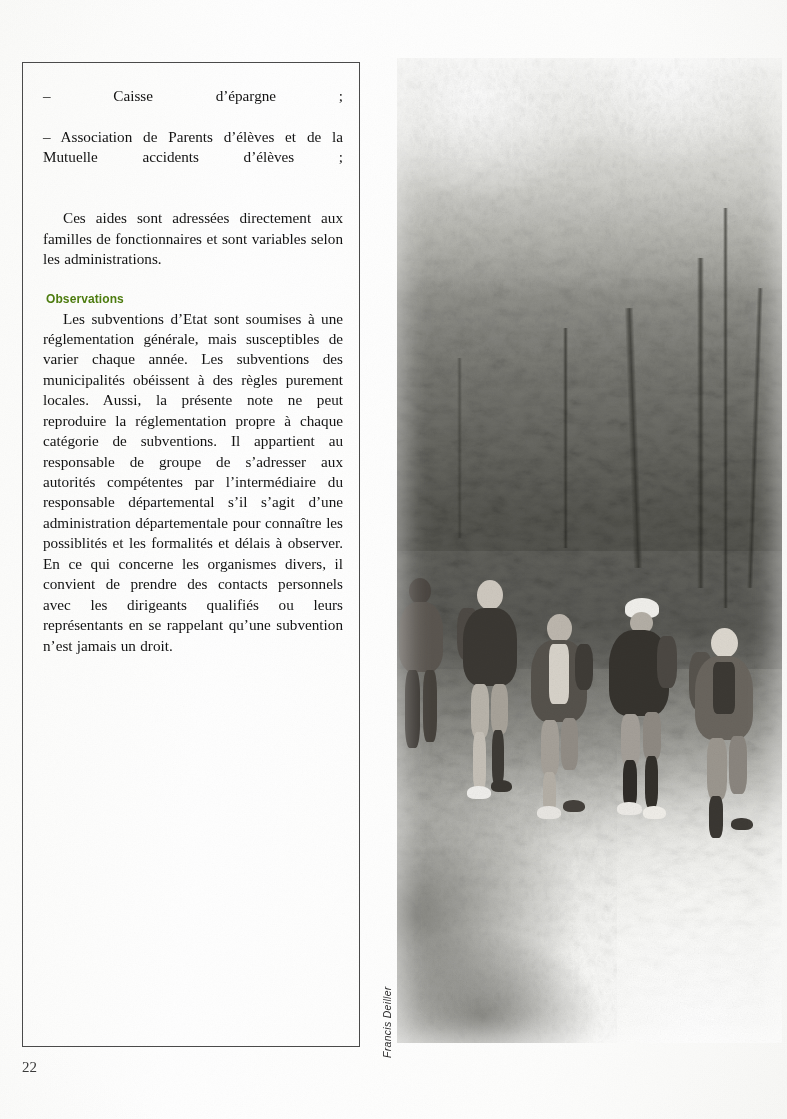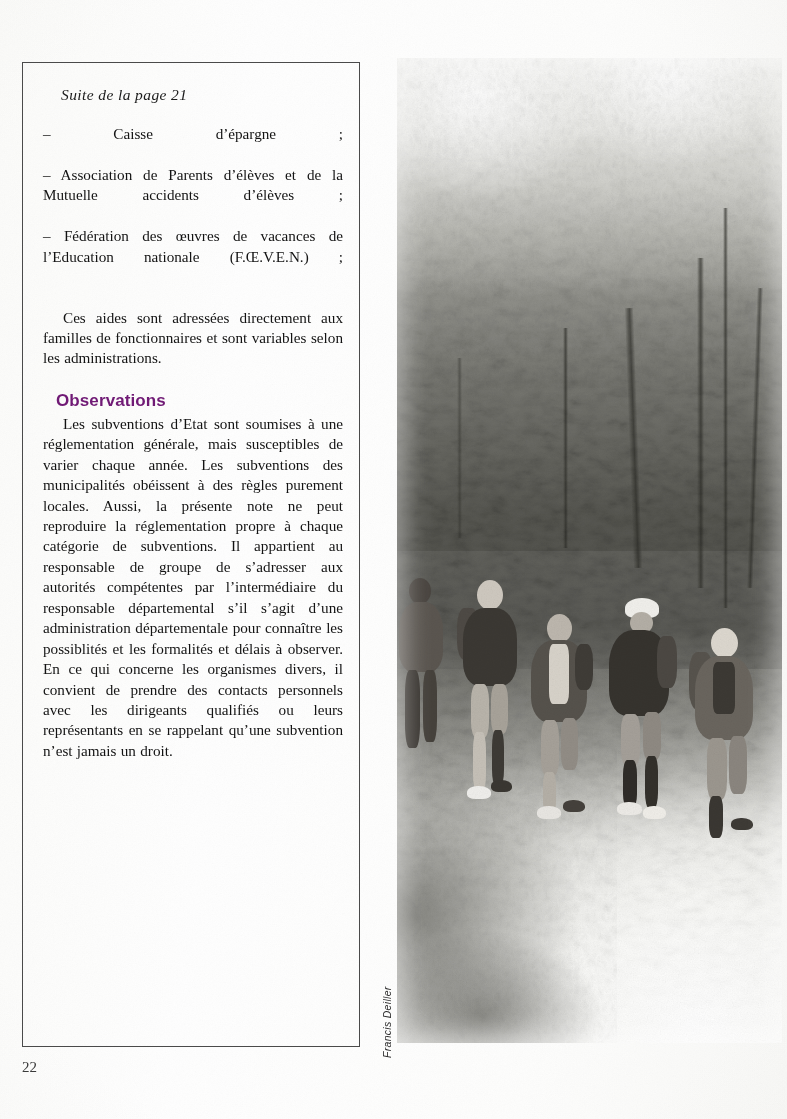--- a/index.html
+++ b/index.html
@@ -89,23 +89,23 @@
     text-justify: inter-word;
     margin: 0;
     text-indent: 20px;
     word-spacing: .5px;
   }
   p.para.spaced { margin-top: 20px; }
 
   h2.section-head {
     font-family: "Liberation Sans", sans-serif;
     font-weight: bold;
-    font-size: 17px;
-    color: #701a75;
-    margin: 22px 0 3px 13px;
+    font-size: 12px;
+    color: #4d7c0f;
+    margin: 22px 0 3px 3px;
     letter-spacing: .1px;
   }
 
   
   .folio {
     position: absolute;
     left: 22px;
     top: 1059px;
     font-size: 15px;
     color: #3a3a3a;
@@ -248,26 +248,24 @@
             <feFuncA type="linear" slope="0.16"></feFuncA>
           </feComponentTransfer>
       </filter>
     </defs>
     <rect width="787" height="1119" filter="url(#spk)" fill="#9a9a94"></rect>
   </svg>
 
   <div class="text-box">
     <div class="text-inner">
 
-      <div class="kicker">Suite de la page 21</div>
 
       <div class="list-block">
         <span class="li">– Caisse d’épargne ;</span>
         <span class="li">– Association de Parents d’élèves et de la Mutuelle accidents d’élèves ;</span>
-        <span class="li">– Fédération des œuvres de vacances de l’Education nationale (F.Œ.V.E.N.) ;</span>
       </div>
 
       <p class="para spaced">Ces aides sont adressées directement aux familles de fonctionnaires et sont variables selon les administrations.</p>
 
       <h2 class="section-head">Observations</h2>
 
       <p class="para">Les subventions d’Etat sont soumises à une réglementation générale, mais susceptibles de varier chaque année. Les subventions des municipalités obéissent à des règles purement locales. Aussi, la présente note ne peut reproduire la réglementation propre à chaque catégorie de subventions. Il appartient au responsable de groupe de s’adresser aux autorités compétentes par l’intermédiaire du responsable départemental s’il s’agit d’une administration départementale pour connaître les possiblités et les formalités et délais à observer. En ce qui concerne les organismes divers, il convient de prendre des contacts personnels avec les dirigeants qualifiés ou leurs représentants en se rappelant qu’une subvention n’est jamais un droit.</p>
 
     </div>
   </div>

